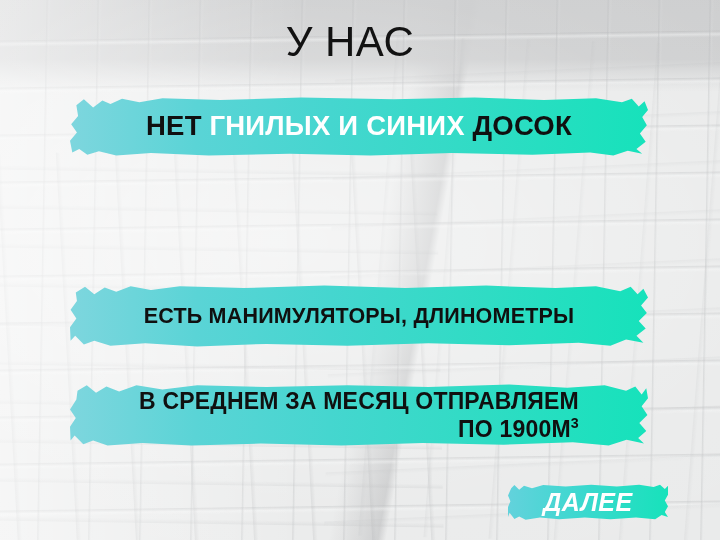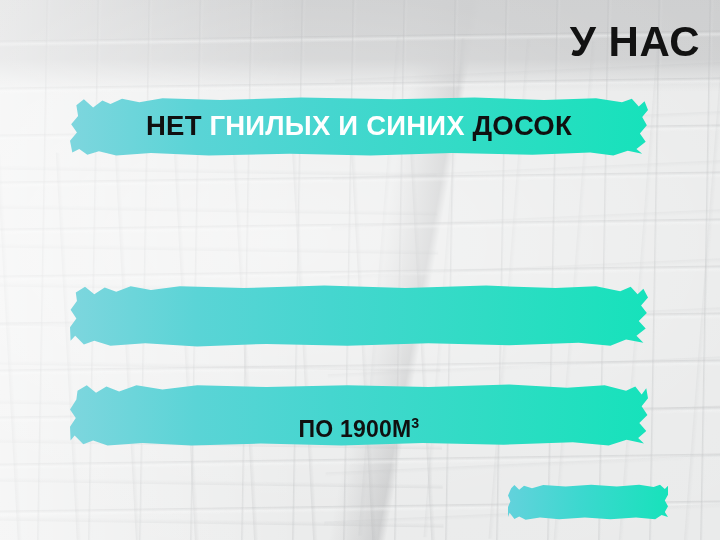--- a/index.html
+++ b/index.html
@@ -89,23 +89,23 @@
     position:absolute; inset:0;
     background: radial-gradient(120% 85% at 38% 45%, rgba(255,255,255,0.55) 0%, rgba(255,255,255,0.12) 55%, rgba(255,255,255,0) 100%);
   }
 
   
   .headline {
     position: absolute;
     top: 20px;
     left: 0;
     width: 700px;
-    text-align: right;
+    text-align: center;
     font-size: 42px;
-    font-weight: 700;
+    font-weight: 400;
     letter-spacing: 0.5px;
     color: #121212;
     line-height: 1.05;
     font-stretch: condensed;
   }
 
   
   .banner {
     position: absolute;
     display: flex;
@@ -266,26 +266,27 @@
   <div class="headline">У НАС</div>
 
   <div class="banner" id="banner-1">
     <div class="brush b1"></div>
     <div class="banner-text"><span>НЕТ </span><span class="wht">ГНИЛЫХ И СИНИХ </span><span>ДОСОК</span></div>
   </div>
 
 
   <div class="banner" id="banner-3">
     <div class="brush b3"></div>
-    <div class="banner-text"><br></div>
+    <div class="banner-text"><span>ЕСТЬ МАНИМУЛЯТОРЫ, ДЛИНОМЕТРЫ</span><br></div>
   </div>
 
   <div class="banner" id="banner-4">
     <div class="brush b4"></div>
-    <div class="banner-text"><br><span>ПО 1900М</span><span class="sup">3</span></div>
+    <div class="banner-text"><span>В СРЕДНЕМ ЗА МЕСЯЦ ОТПРАВЛЯЕМ</span><br><span>ПО 1900М</span><span class="sup">3</span></div>
   </div>
 
   <div id="cta-button">
     <div class="brush"></div>
+    <span id="cta-label">ДАЛЕЕ</span>
   </div>
 
 
 </div>
 
 </body></html>

